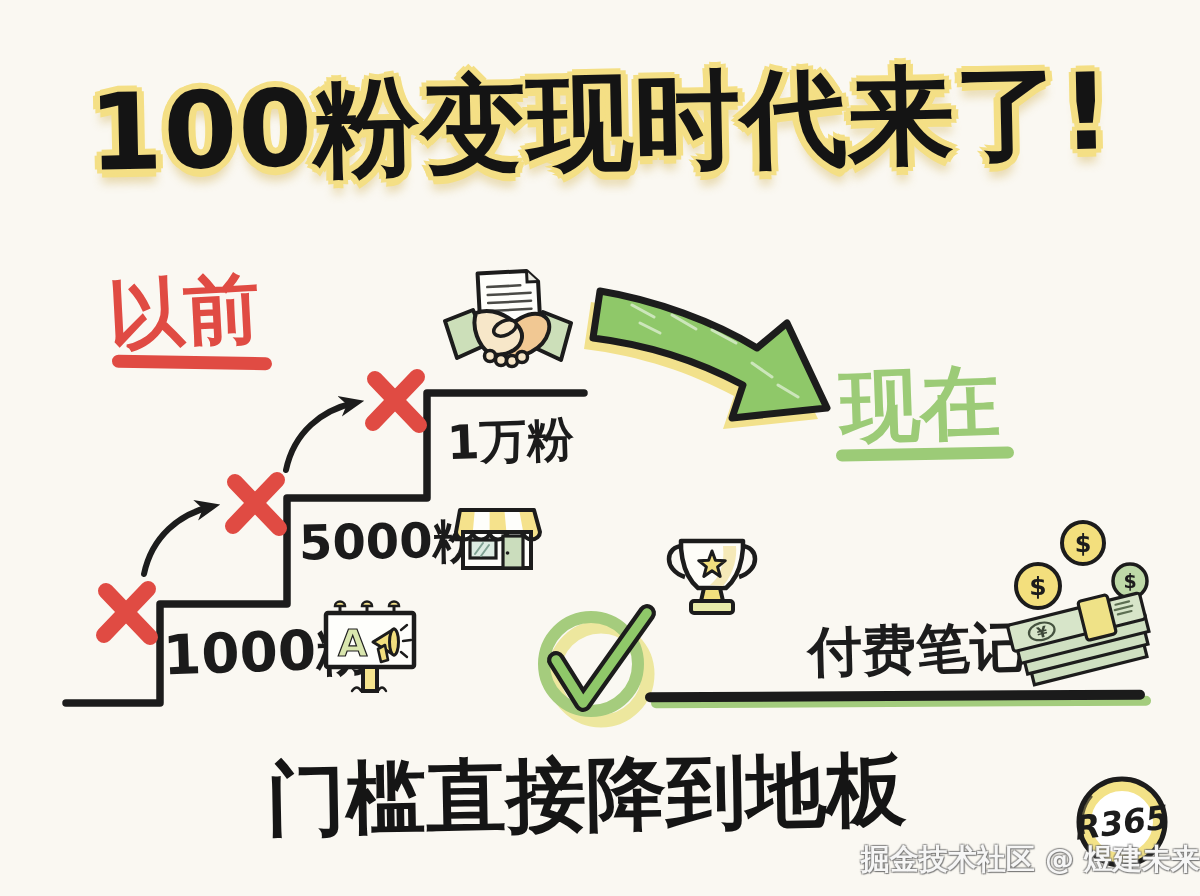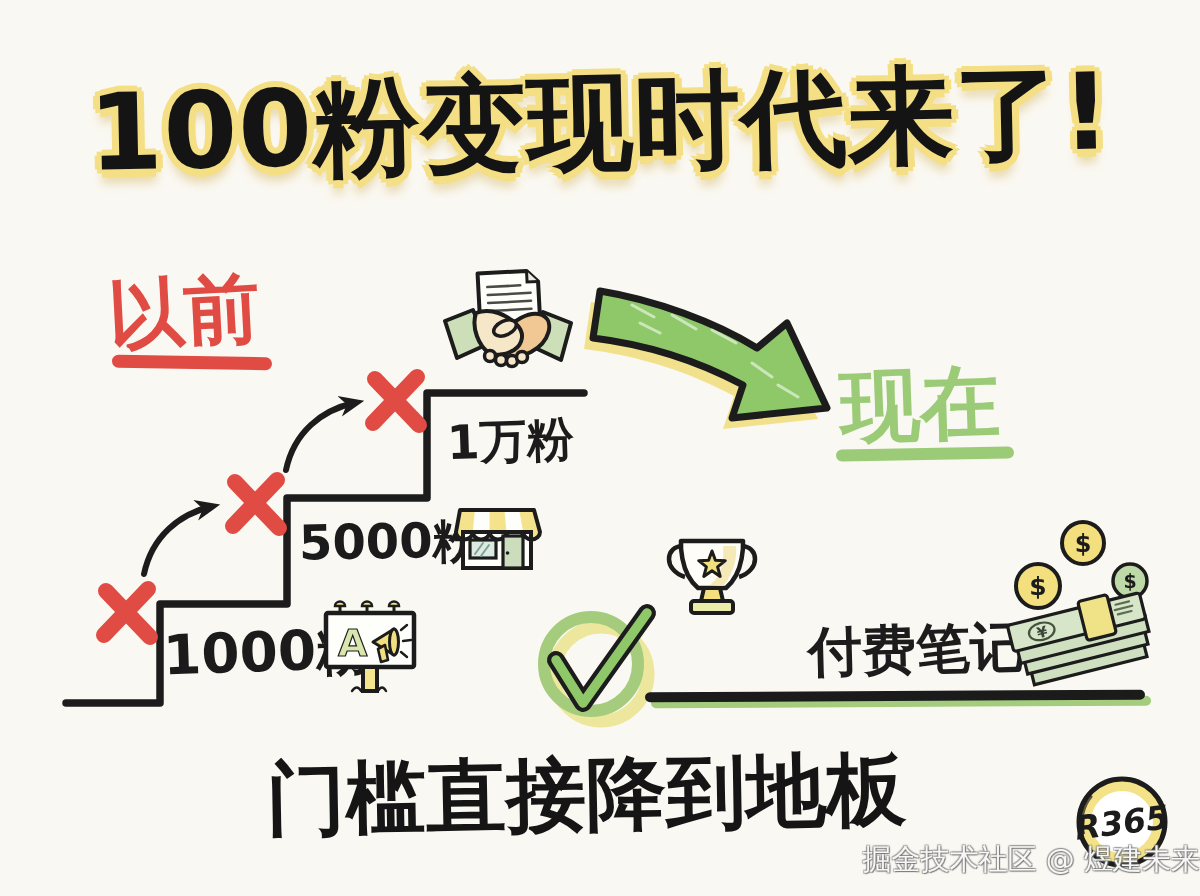--- a/index.html
+++ b/index.html
@@ -37,21 +37,21 @@
     left:645px; top:691px; width:500px; height:10px; background:#1B1B1B; border-radius:6px;
     box-shadow:6px 6px 0 #A3CC7D; transform:rotate(-.3deg);
   }
   
   .footer-headline{
     left:136px; top:742px; width:900px; text-align:center;
     font-size:80px; font-weight:800; color:#151515; transform:rotate(-1deg);
   }
   
   .watermark{
-    right:0px; top:840px; font-size:29px; font-weight:400;
+    right:0px; top:840px; font-size:29px; font-weight:700;
     color:rgba(253,253,253,.95); z-index:50;
     text-shadow:1px 1px 1px rgba(110,110,110,.85), -1px -1px 1px rgba(110,110,110,.55),
                 1px -1px 1px rgba(110,110,110,.55), -1px 1px 1px rgba(110,110,110,.55);
   }
   svg{display:block;}
   svg text{font-family:"DejaVu Sans", sans-serif;}
 </style>
 </head>
 <body>
 

